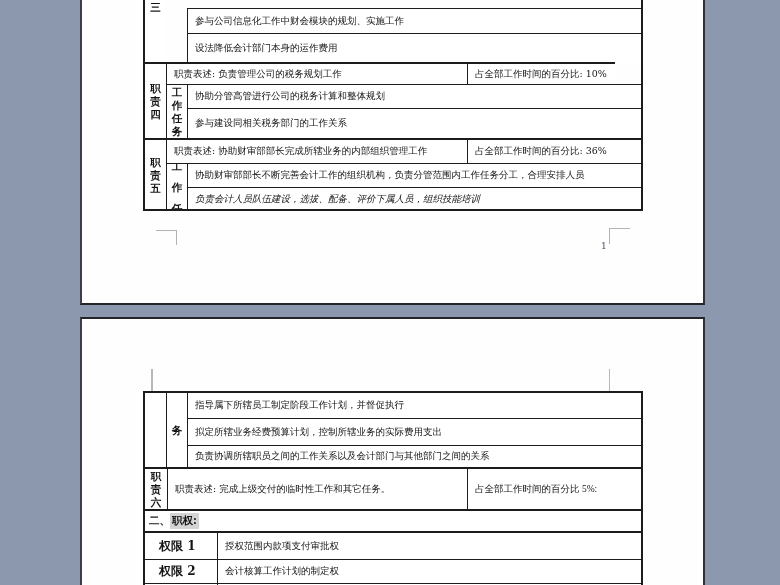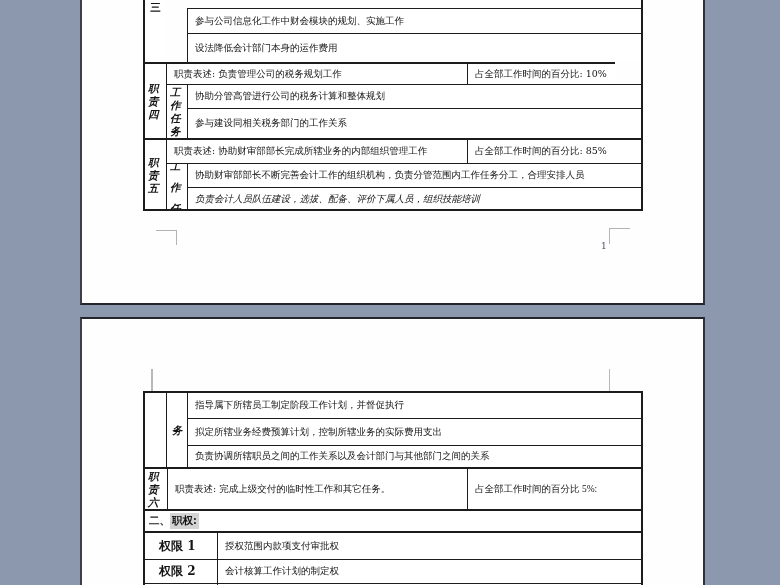--- a/index.html
+++ b/index.html
@@ -12,23 +12,23 @@
   .cell{position:absolute;box-sizing:border-box;display:flex;align-items:center;
     font-size:9.5px;color:#141414;white-space:nowrap;overflow:hidden;
     border-left:1px solid #1c1c1c;border-top:1px solid #1c1c1c;background:#fff;}
   .cell.pad{padding-left:7px;}
   .edgeL{border-left-width:2px;}
   .thickT{border-top-width:2px;}
   .noT{border-top:none;}
   .frame{position:absolute;box-sizing:border-box;pointer-events:none;
     border-right:2px solid #1c1c1c;}
   .frame.closed{border-bottom:2px solid #1c1c1c;}
-  .vlabel{justify-content:center;font-weight:bold;
+  .vlabel{justify-content:center;text-align:center;font-weight:bold;
     white-space:normal;word-break:break-all;font-size:10.5px;line-height:13px;
-    padding:0 3px;font-style:italic;}
+    padding:0 3px;}
   .clipcell{position:relative;display:block;}
   .clipcell .inner{position:absolute;left:0;width:100%;text-align:center;
     font-weight:bold;white-space:normal;word-break:break-all;font-size:10.5px;}
   .stmt{font-size:9.5px;}
   .authlabel{font-weight:bold;padding-left:14px;font-size:12px;}
   .secttitle{font-weight:bold;font-size:10.5px;}
   .hl{background:#d4d4d4;padding:1px 2px;}
   .cropmark{position:absolute;pointer-events:none;}
   .pagenum{position:absolute;font-size:9px;color:#4a4f63;}
 </style>
@@ -53,21 +53,21 @@
 
     <div class="cell vlabel edgeL thickT" style="left:61px;top:62px;width:23px;height:76px;">职责四</div>
     <div class="cell pad stmt thickT" style="left:84px;top:62px;width:301px;height:22px;">职责表述: 负责管理公司的税务规划工作</div>
     <div class="cell pad stmt thickT" style="left:385px;top:62px;width:148px;height:22px;">占全部工作时间的百分比: 10%</div>
     <div class="cell vlabel" style="left:84px;top:84px;width:21px;height:54px;">工作任务</div>
     <div class="cell pad" style="left:105px;top:84px;width:456px;height:24px;text-align:right;">协助分管高管进行公司的税务计算和整体规划</div>
     <div class="cell pad" style="left:105px;top:108px;width:456px;height:30px;">参与建设同相关税务部门的工作关系</div>
 
     <div class="cell vlabel edgeL thickT" style="left:61px;top:138px;width:23px;height:73px;">职责五</div>
     <div class="cell pad stmt thickT" style="left:84px;top:138px;width:301px;height:25px;">职责表述: 协助财审部部长完成所辖业务的内部组织管理工作</div>
-    <div class="cell pad stmt thickT" style="left:385px;top:138px;width:176px;height:25px;">占全部工作时间的百分比: 85%</div>
+    <div class="cell pad stmt thickT" style="left:385px;top:138px;width:176px;height:25px;">占全部工作时间的百分比: 36%</div>
     <div class="cell vlabel" style="left:84px;top:163px;width:21px;height:48px;line-height:21px;">工作任</div>
     <div class="cell pad" style="left:105px;top:163px;width:456px;height:24px;">协助财审部部长不断完善会计工作的组织机构，负责分管范围内工作任务分工，合理安排人员</div>
     <div class="cell pad" style="left:105px;top:187px;width:456px;height:24px;font-style:italic;">负责会计人员队伍建设，选拔、配备、评价下属人员，组织技能培训</div>
 
     <div class="frame closed" style="left:61px;top:0;width:500px;height:211px;"></div>
 
     <div class="cropmark" style="left:74px;top:230px;width:20px;height:14px;border-top:1px solid #b3b3b3;border-right:1px solid #b3b3b3;"></div>
     <div class="cropmark" style="left:527px;top:228px;width:20px;height:15px;border-top:1px solid #b3b3b3;border-left:1px solid #b3b3b3;"></div>
     <div class="pagenum" style="left:519px;top:241px;">1</div>
   </div>

